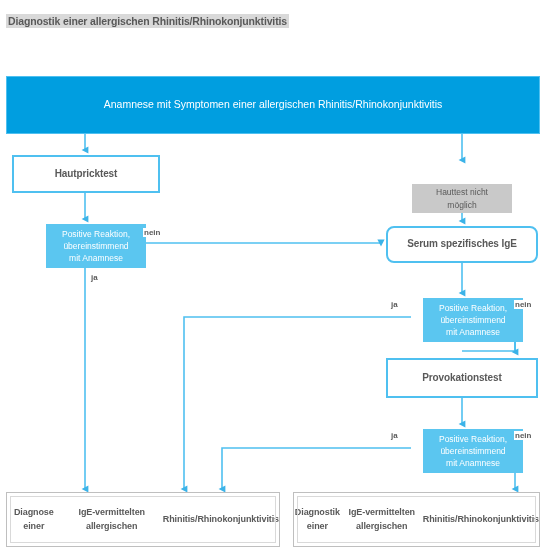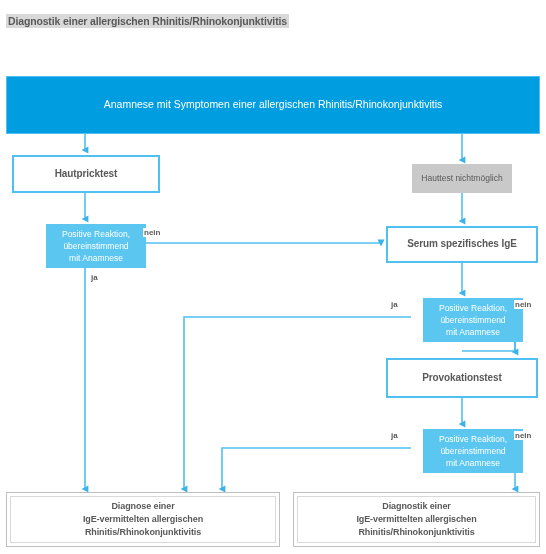--- a/index.html
+++ b/index.html
@@ -75,30 +75,31 @@
     font-size: 8.5px;
     flex-direction: column;
     line-height: 1.45;
     margin-left: 11px;
   }
   
   .box-grey {
     background: #c9c9c9;
     color: #5a5a5a;
     font-size: 8.5px;
+    flex-direction: column;
     line-height: 1.45;
+    margin-top: 20px;
   }
   
   .box-result {
     background: #ffffff;
     border: 1px solid #bfbfbf;
     color: #595959;
     font-size: 9px;
     font-weight: bold;
-    flex-direction: column;
     line-height: 1.45;
     letter-spacing: -0.1px;
   }
   .box-result .inner-rule {
     position: absolute;
     left: 3px; right: 3px; top: 3px; bottom: 3px;
     border: 1px solid #d9d9d9;
     pointer-events: none;
   }
   
@@ -174,21 +175,21 @@
     <span class="line-txt">Hauttest nicht</span>
     <span class="line-txt">möglich</span>
   </div>
 
   <div class="node box-decision" style="left:35px; top:224px; width:100px; height:44px;">
     <span class="line-txt">Positive Reaktion,</span>
     <span class="line-txt">übereinstimmend</span>
     <span class="line-txt">mit Anamnese</span>
   </div>
 
-  <div class="node box-outline" style="left:386px; top:226px; width:152px; height:37px;">
+  <div class="node box-outline" style="left:386px; top:226px; width:152px; height:37px;border-radius:8px;">
     <span class="inner-rule"></span>
     <span>Serum spezifisches IgE</span>
   </div>
 
   <div class="node box-decision" style="left:412px; top:298px; width:100px; height:44px;">
     <span class="line-txt">Positive Reaktion,</span>
     <span class="line-txt">übereinstimmend</span>
     <span class="line-txt">mit Anamnese</span>
   </div>
 

